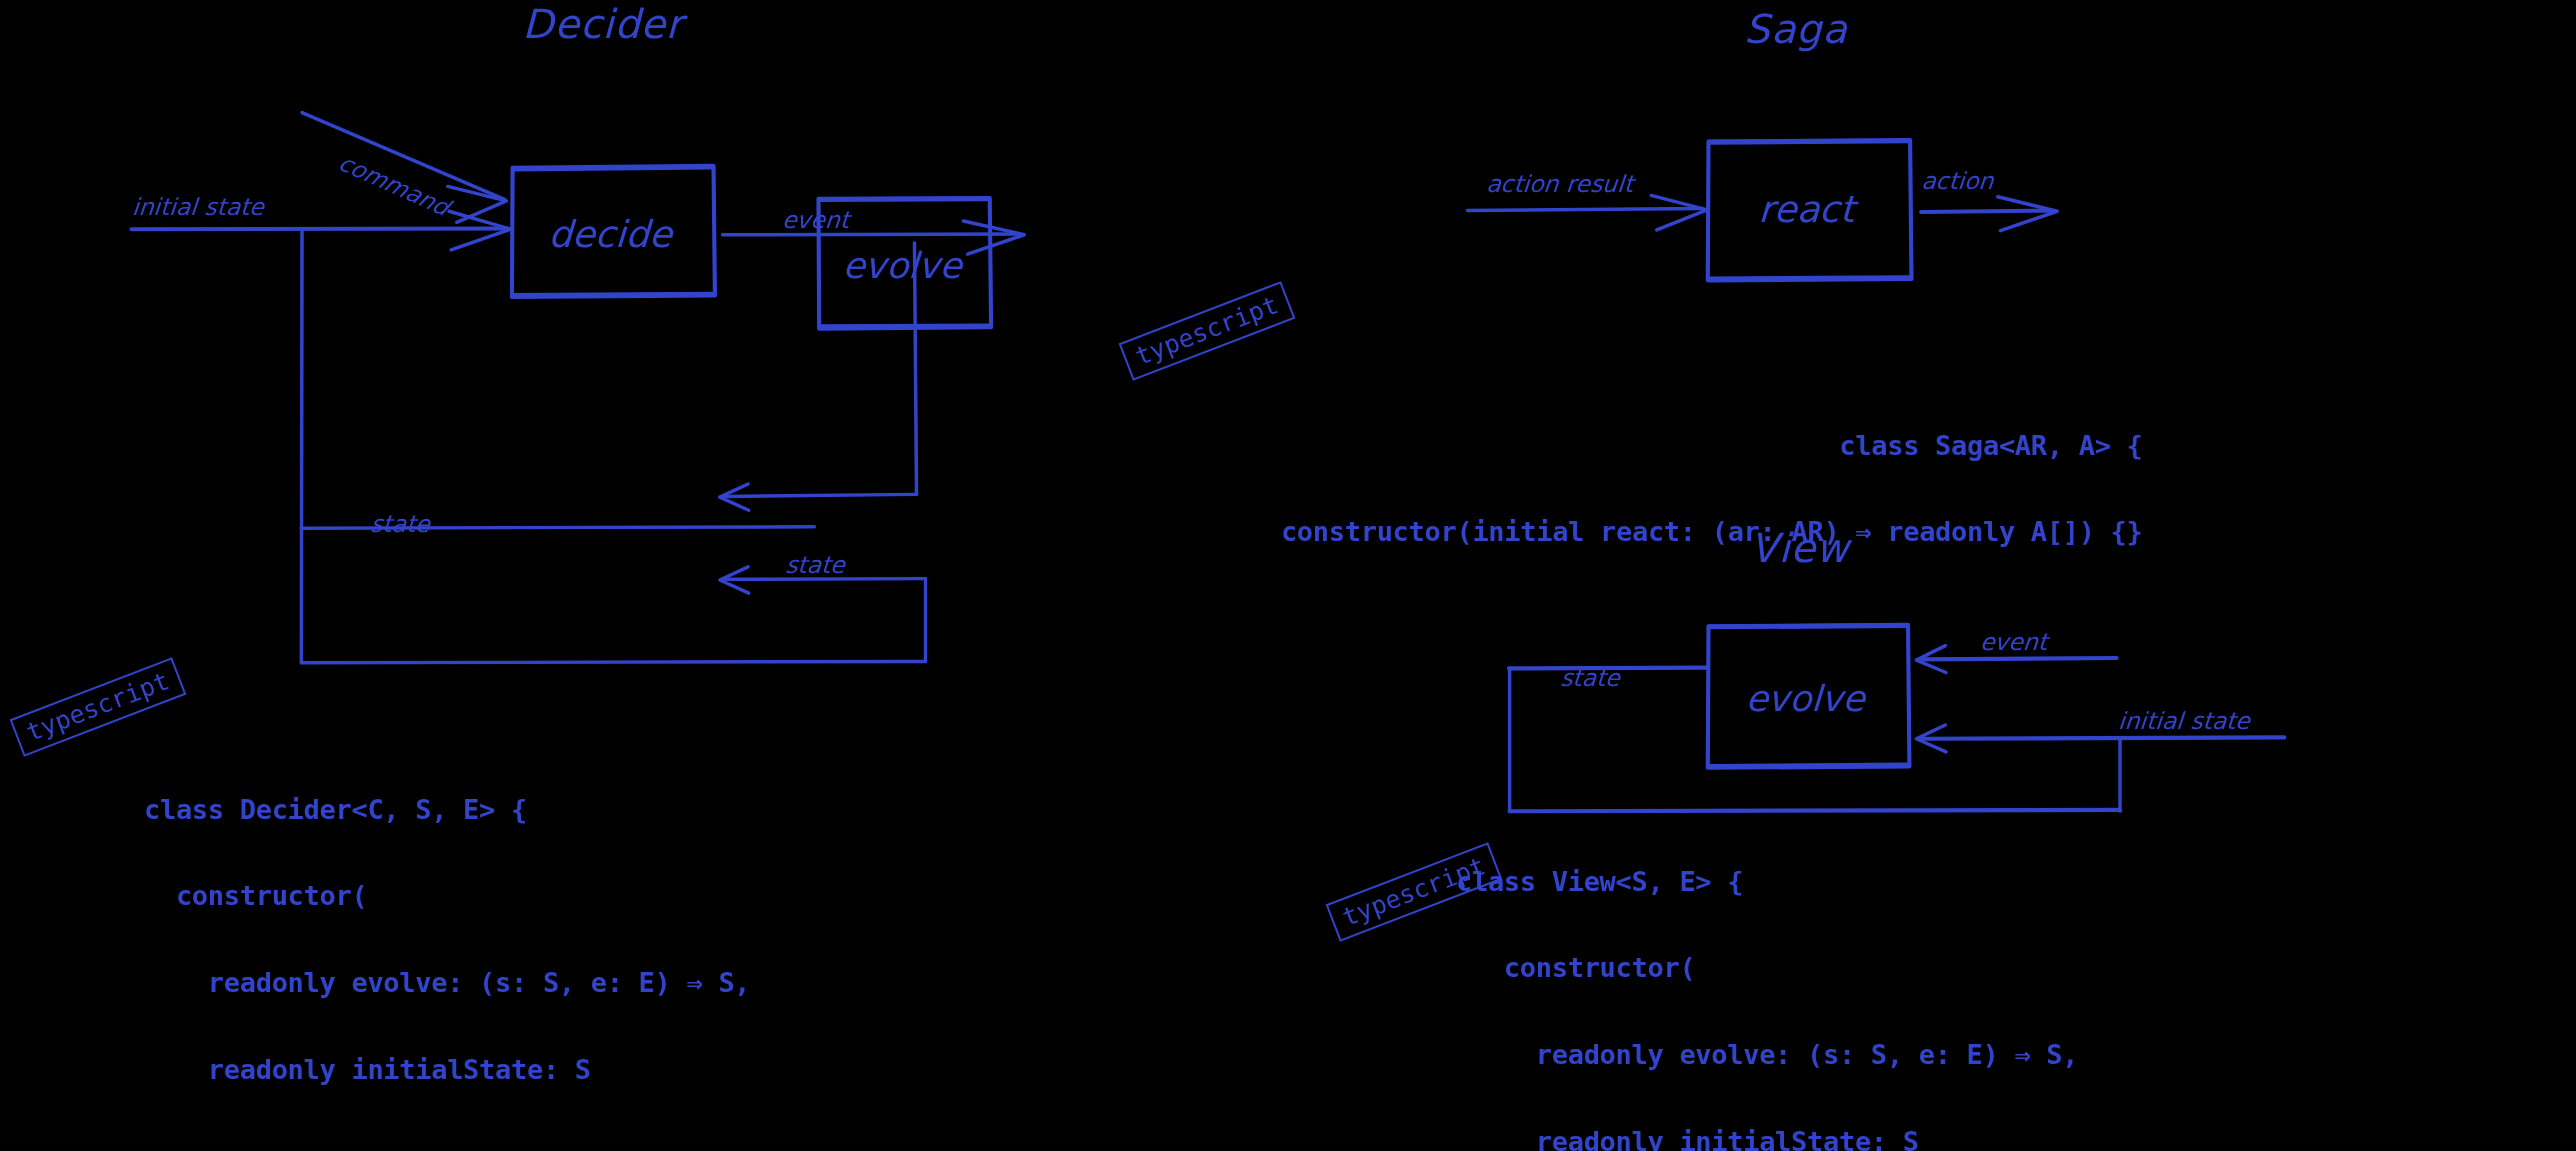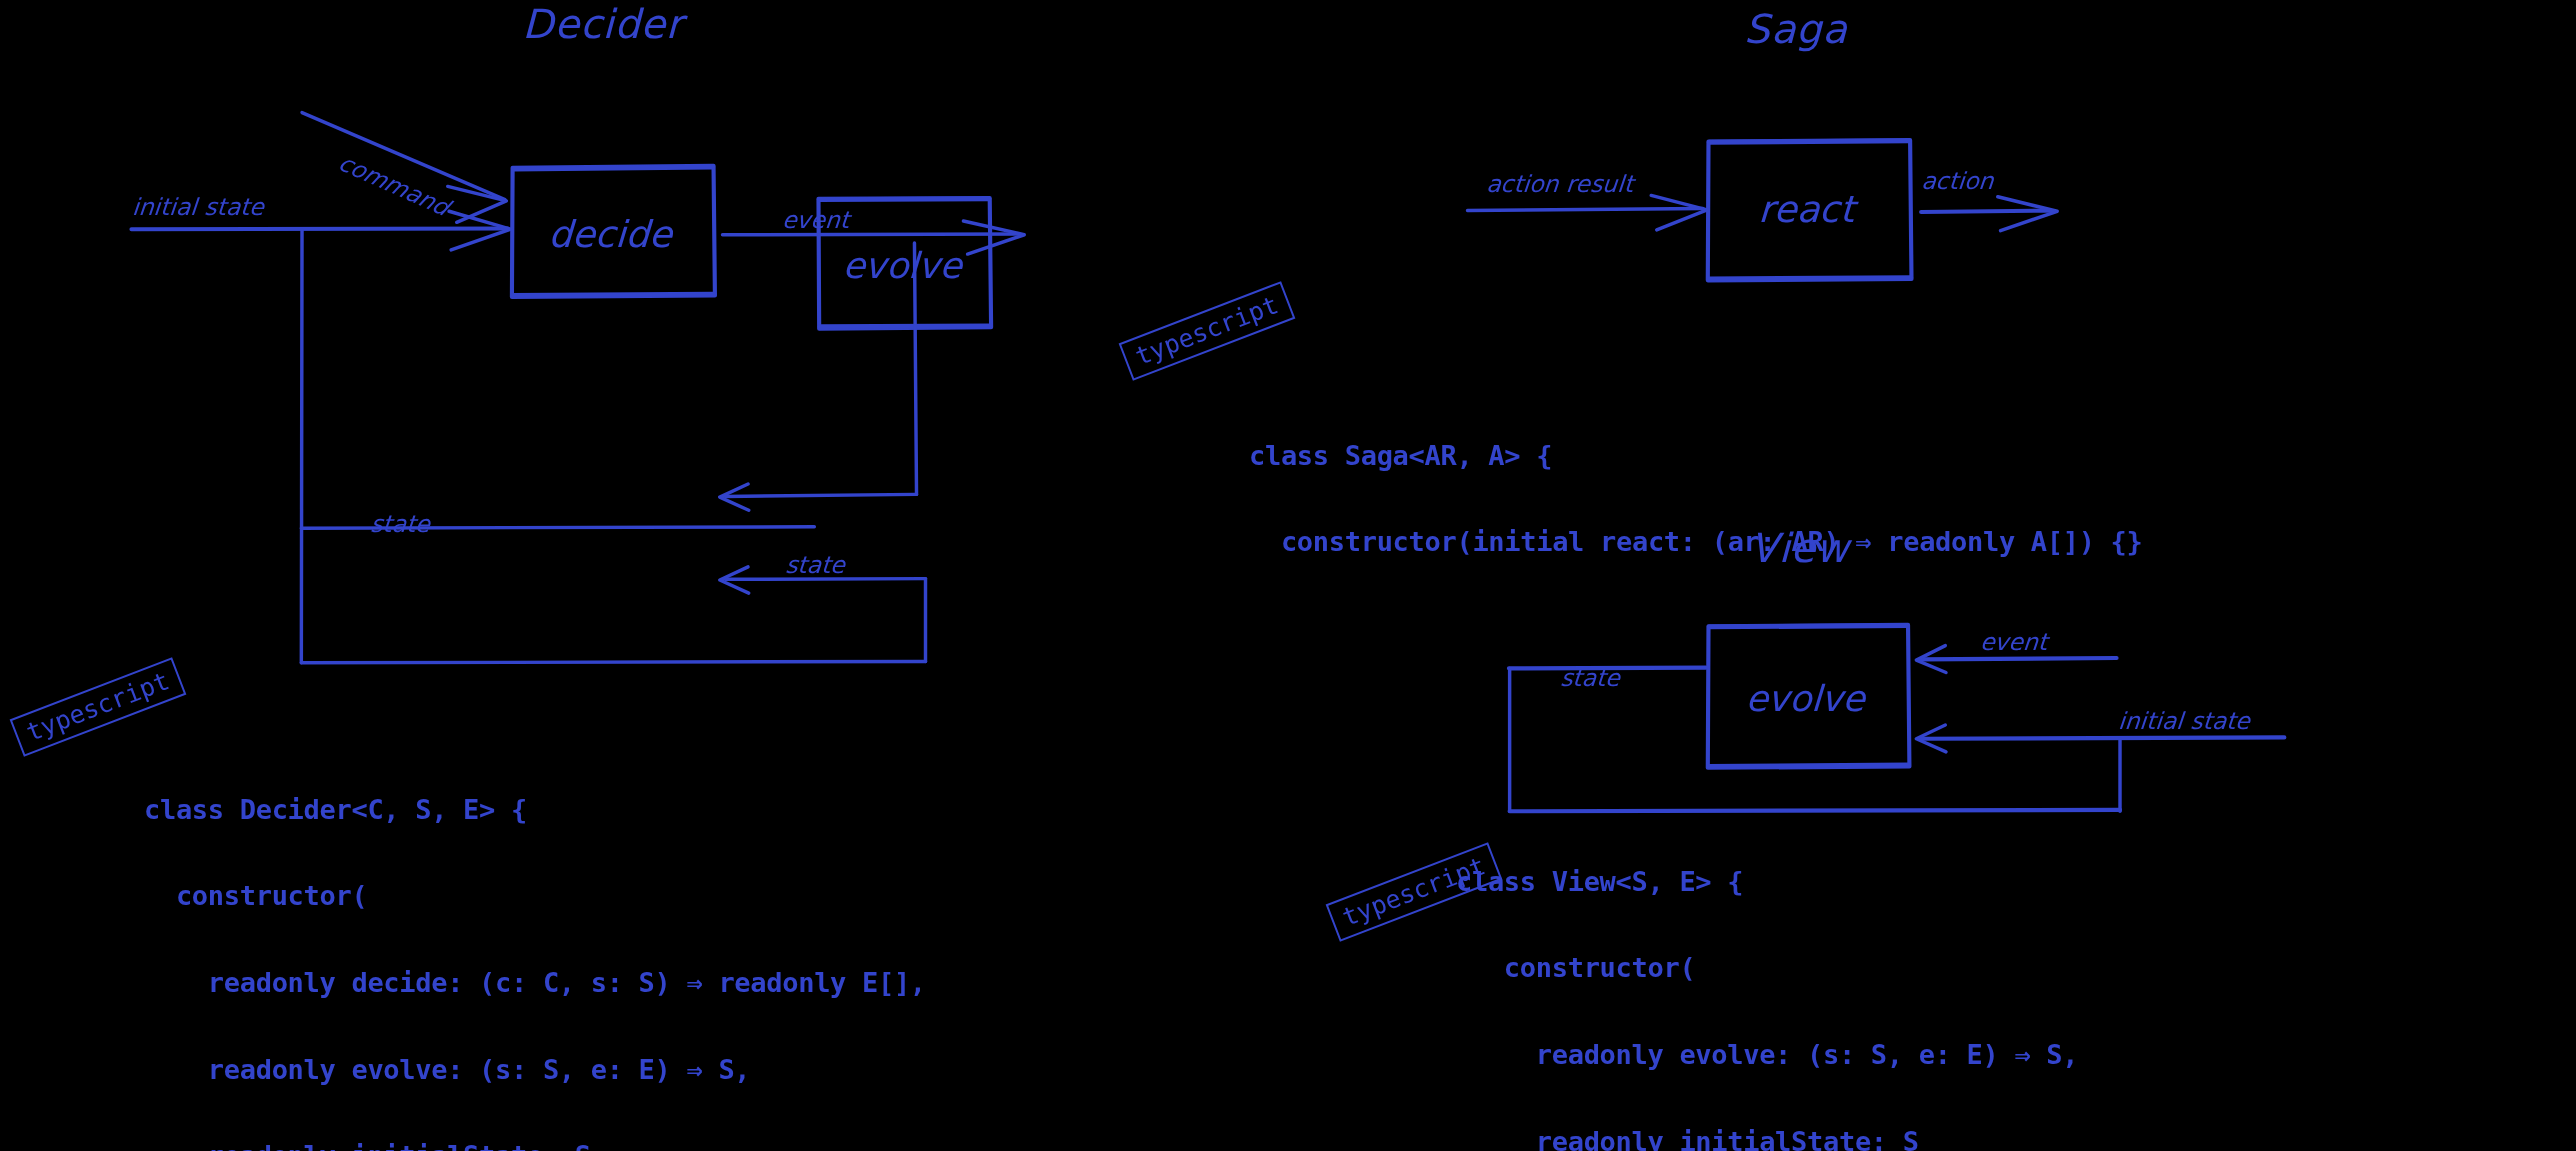--- a/index.html
+++ b/index.html
@@ -205,37 +205,36 @@
 
   <div class="edge-label" style="left:372px; top:524px; font-size:23.5px;">state</div>
 
   <div class="edge-label" style="left:787px; top:565px; font-size:23.5px;">state</div>
 
   <div class="ts-badge" style="left:11px; top:687px; font-size:25px; transform: rotate(-21deg);">typescript</div>
 
   <div class="code-block" style="left:144px; top:738px; font-size:27px;">
     <span class="code-line">class Decider&lt;C, S, E&gt; {</span>
     <span class="code-line">  constructor(</span>
-    <span class="code-line">    readonly decide: (c: C, s: S) ⇒ readonly E[],</span>
     <span class="code-line">    readonly evolve: (s: S, e: E) ⇒ S,</span>
     <span class="code-line">    readonly initialState: S</span>
     
   </div>
 
   <div class="hand-title" style="left:1799px; top:5.5px; font-size:40px;">Saga</div>
 
   <div class="node-label" style="left:1809px; top:209px; font-size:37px;">react</div>
 
   <div class="edge-label" style="left:1488px; top:184px; font-size:23.5px;">action result</div>
 
   <div class="edge-label" style="left:1923px; top:181px; font-size:23.5px;">action</div>
 
   <div class="ts-badge" style="left:1120px; top:311px; font-size:25px; transform: rotate(-21deg);">typescript</div>
 
-  <div class="code-block" style="left:1249px; top:384px; font-size:27px;">
+  <div class="code-block" style="left:1249px; top:374px; font-size:27px;text-align:right;">
     <span class="code-line">class Saga&lt;AR, A&gt; {</span>
     <span class="code-line">  constructor(initial react: (ar: AR) ⇒ readonly A[]) {}</span>
   </div>
 
   <div class="hand-title" style="left:1803px; top:525px; font-size:40px;">View</div>
 
   <div class="node-label" style="left:1808px; top:698px; font-size:36px;">evolve</div>
 
   <div class="edge-label" style="left:1562px; top:678px; font-size:23.5px;">state</div>
 

